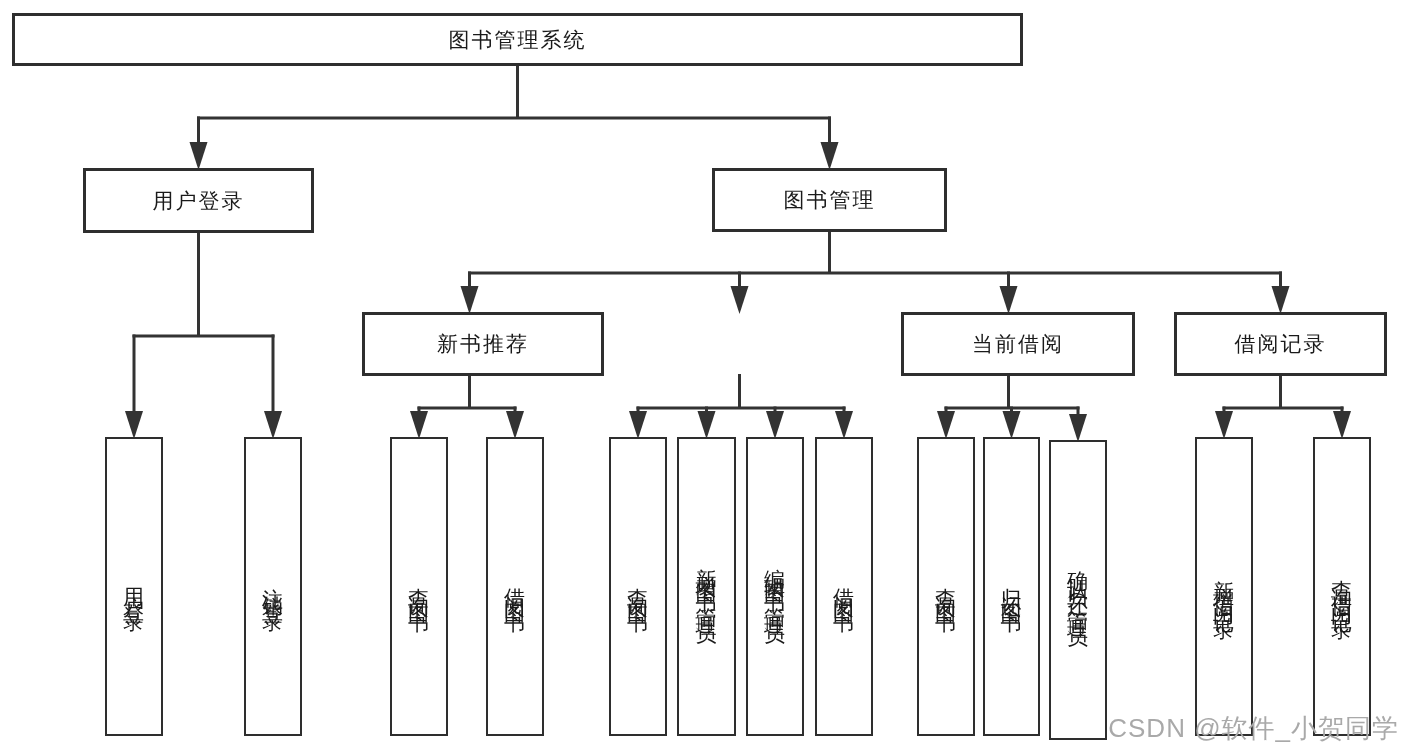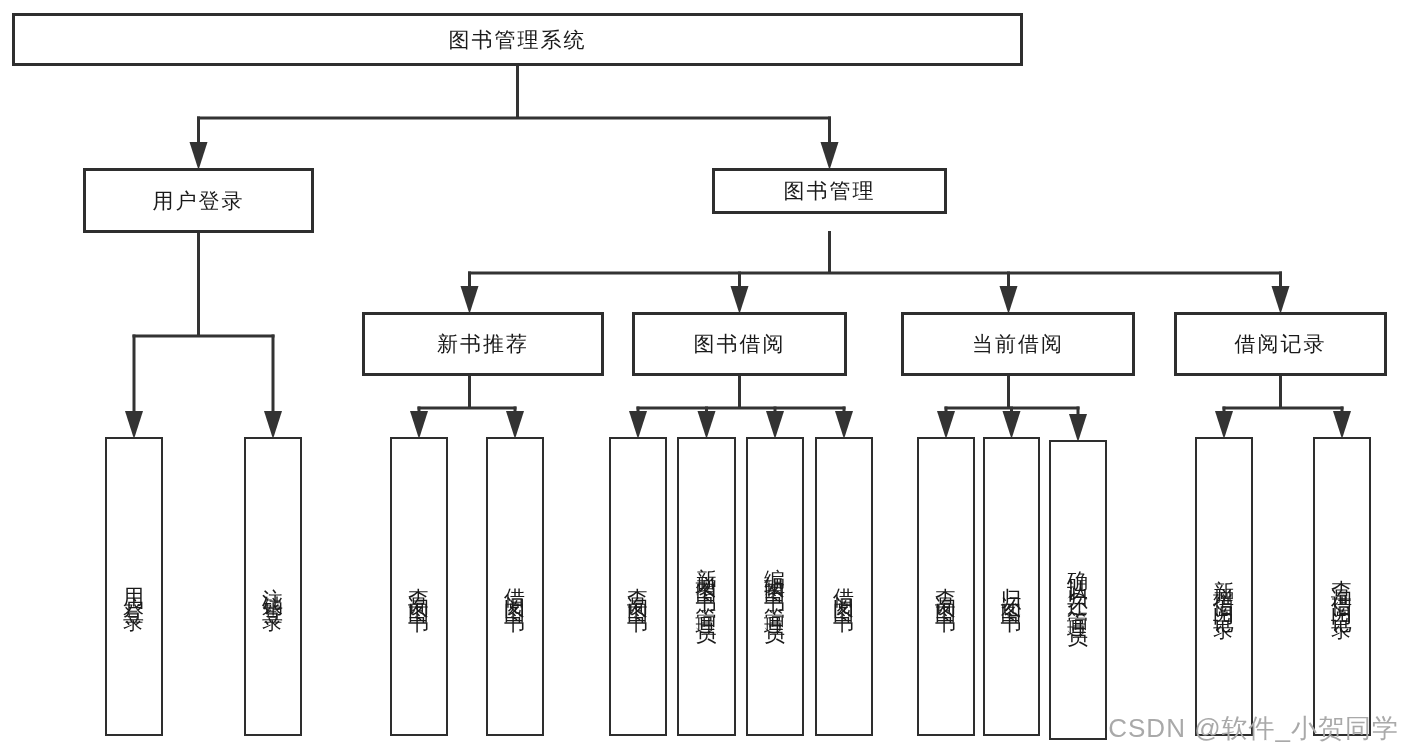--- a/index.html
+++ b/index.html
@@ -123,28 +123,25 @@
         <polygon points="1333,411 1351,411 1342,439" fill="#333333"></polygon>
       </g>
     </svg>
   <div id="nodes">
       <div class="node h" style="left: 12px; top: 13px; width: 1011px; height: 53px; border-color: rgb(46, 46, 46); background: rgb(255, 255, 255);">
         <span class="lbl" style="color: rgb(26, 26, 26);">图书管理系统</span>
       </div>
       <div class="node h" style="left: 83px; top: 168px; width: 231px; height: 65px; border-color: rgb(46, 46, 46); background: rgb(255, 255, 255);">
         <span class="lbl" style="color: rgb(26, 26, 26);">用户登录</span>
       </div>
-      <div class="node h" style="left: 712px; top: 168px; width: 235px; height: 46px; border-color: rgb(46, 46, 46); background: rgb(255, 255, 255);">
+      <div class="node h" style="left: 712px; top: 168px; width: 235px; height: 64px; border-color: rgb(46, 46, 46); background: rgb(255, 255, 255);">
         <span class="lbl" style="color: rgb(26, 26, 26);">图书管理</span>
       </div>
       <div class="node h" style="left: 362px; top: 312px; width: 242px; height: 64px; border-color: rgb(46, 46, 46); background: rgb(255, 255, 255);">
         <span class="lbl" style="color: rgb(26, 26, 26);">新书推荐</span>
-      </div>
-      <div class="node h" style="left: 632px; top: 312px; width: 215px; height: 64px; border-color: rgb(46, 46, 46); background: rgb(255, 255, 255);">
-        <span class="lbl" style="color: rgb(26, 26, 26);">图书借阅</span>
       </div>
       <div class="node h" style="left: 901px; top: 312px; width: 234px; height: 64px; border-color: rgb(46, 46, 46); background: rgb(255, 255, 255);">
         <span class="lbl" style="color: rgb(26, 26, 26);">当前借阅</span>
       </div>
       <div class="node h" style="left: 1174px; top: 312px; width: 213px; height: 64px; border-color: rgb(46, 46, 46); background: rgb(255, 255, 255);">
         <span class="lbl" style="color: rgb(26, 26, 26);">借阅记录</span>
       </div>
       <div class="node v" style="left: 105px; top: 437px; width: 58px; height: 299px; border-color: rgb(46, 46, 46); background: rgb(255, 255, 255);">
         <span class="lbl" style="color: rgb(26, 26, 26);">用户登录</span>
       </div>

